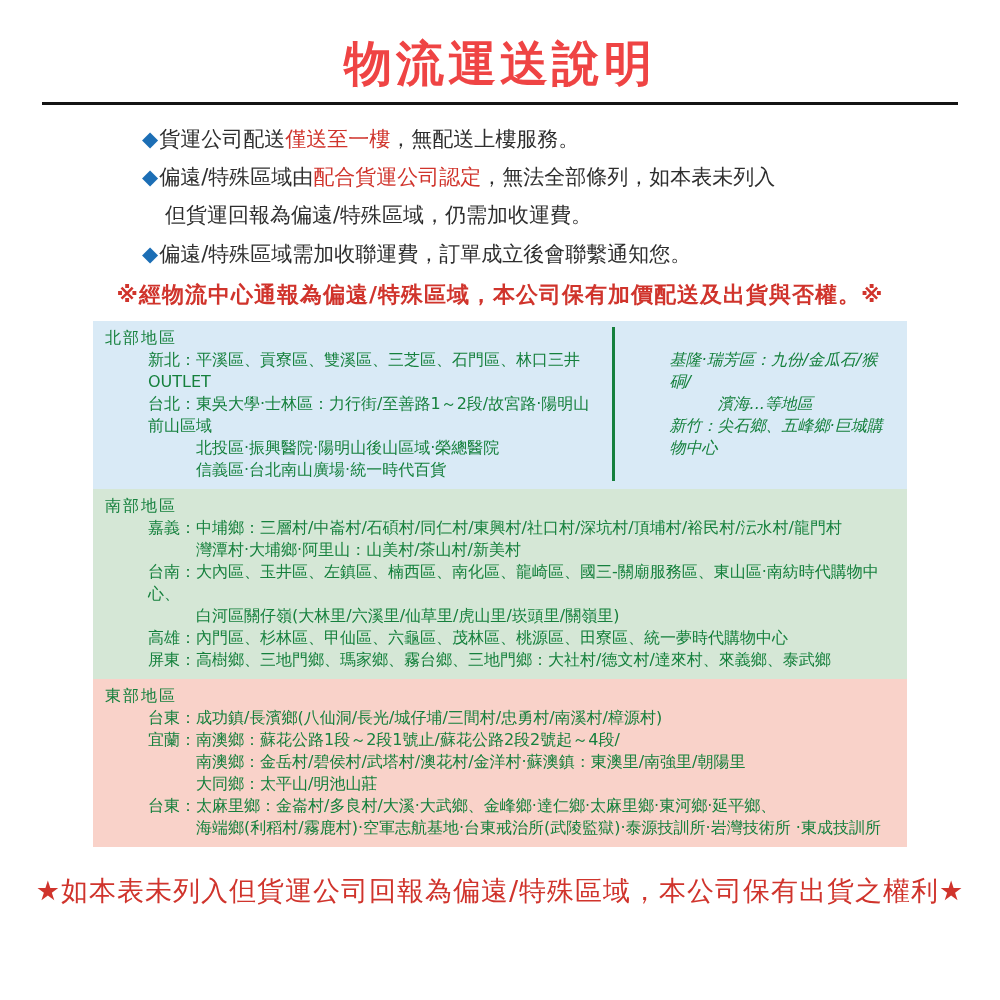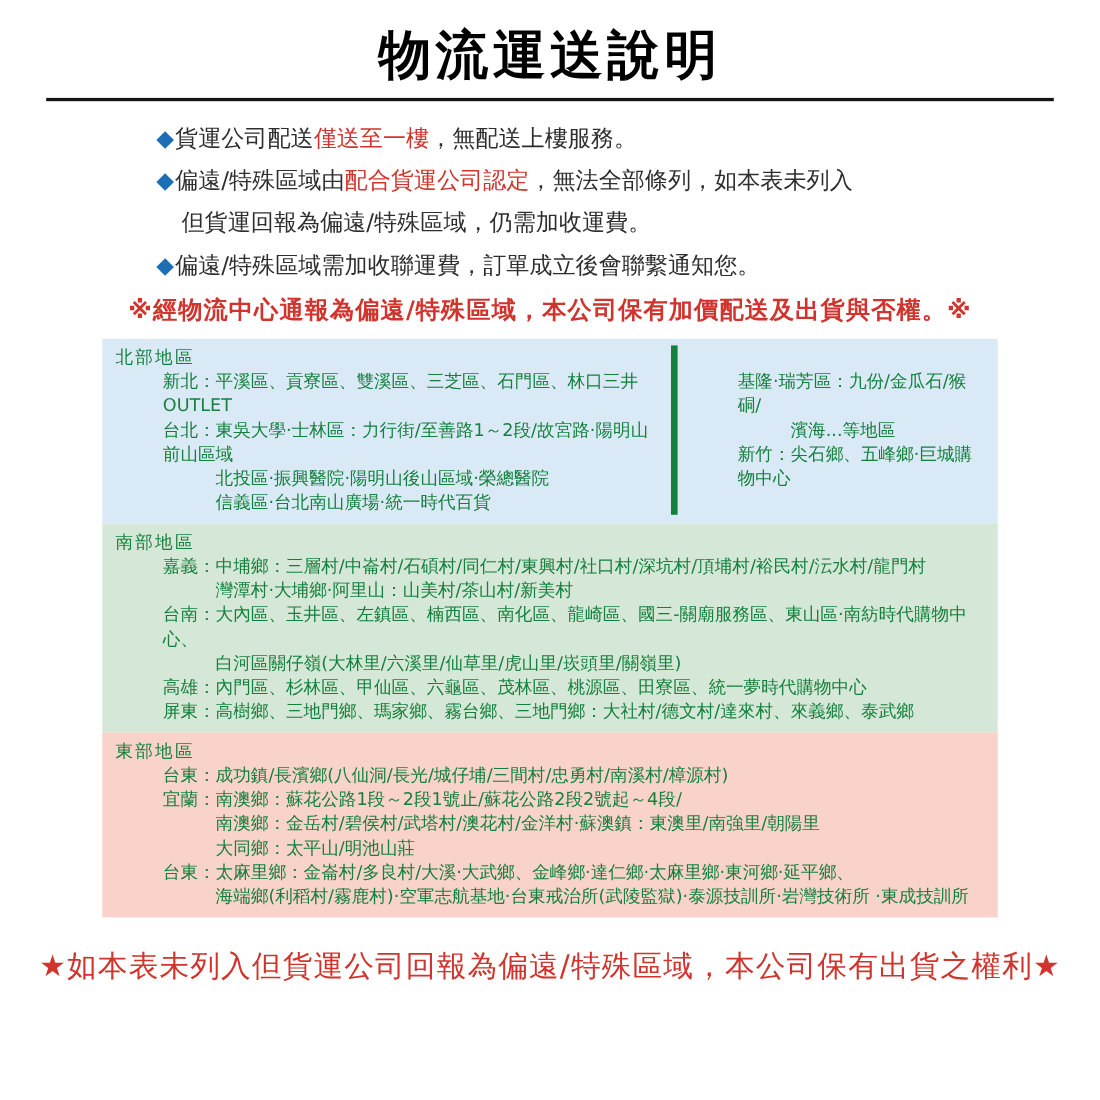--- a/index.html
+++ b/index.html
@@ -9,22 +9,22 @@
     color: #333;
     overflow: hidden;
   }
   .page { width: 1000px; height: 1000px; position: relative; }
 
   .title {
     text-align: center;
     font-size: 48px;
     font-weight: 700;
     letter-spacing: 4px;
-    color: #000000;
-    padding-top: 20px;
+    color: #ef4444;
+    padding-top: 33px;
     line-height: 1.25;
   }
   .rule {
     height: 3px;
     background: #141414;
     margin: 9px 42px 0 42px;
   }
 
   .bullets {
     margin: 22px 90px 0 142px;
@@ -53,23 +53,24 @@
   .section {
     padding: 6px 12px 8px 12px;
     font-size: 16px;
     line-height: 22px;
     color: #15803d;
   }
   .cols { display: flex; }
   .col-main { flex: 1.85; }
   .col-side {
     flex: 1;
-    border-left: 6px solid #15803d;
+    border-left: 3px solid #15803d;
     padding-left: 12px;
     margin-left: 10px;
+    font-style: italic;
   }
   .sec-heading { letter-spacing: 2px; line-height: 22px; min-height: 22px; }
   .sec-line { line-height: 22px; margin-left: 43px; }
   .indent-0 { padding-left: 0; }
   .indent-1 { padding-left: 18px; }
   .indent-2 { padding-left: 48px; }
 
   .footer {
     text-align: center;
     color: var(--red, #d0342c);

